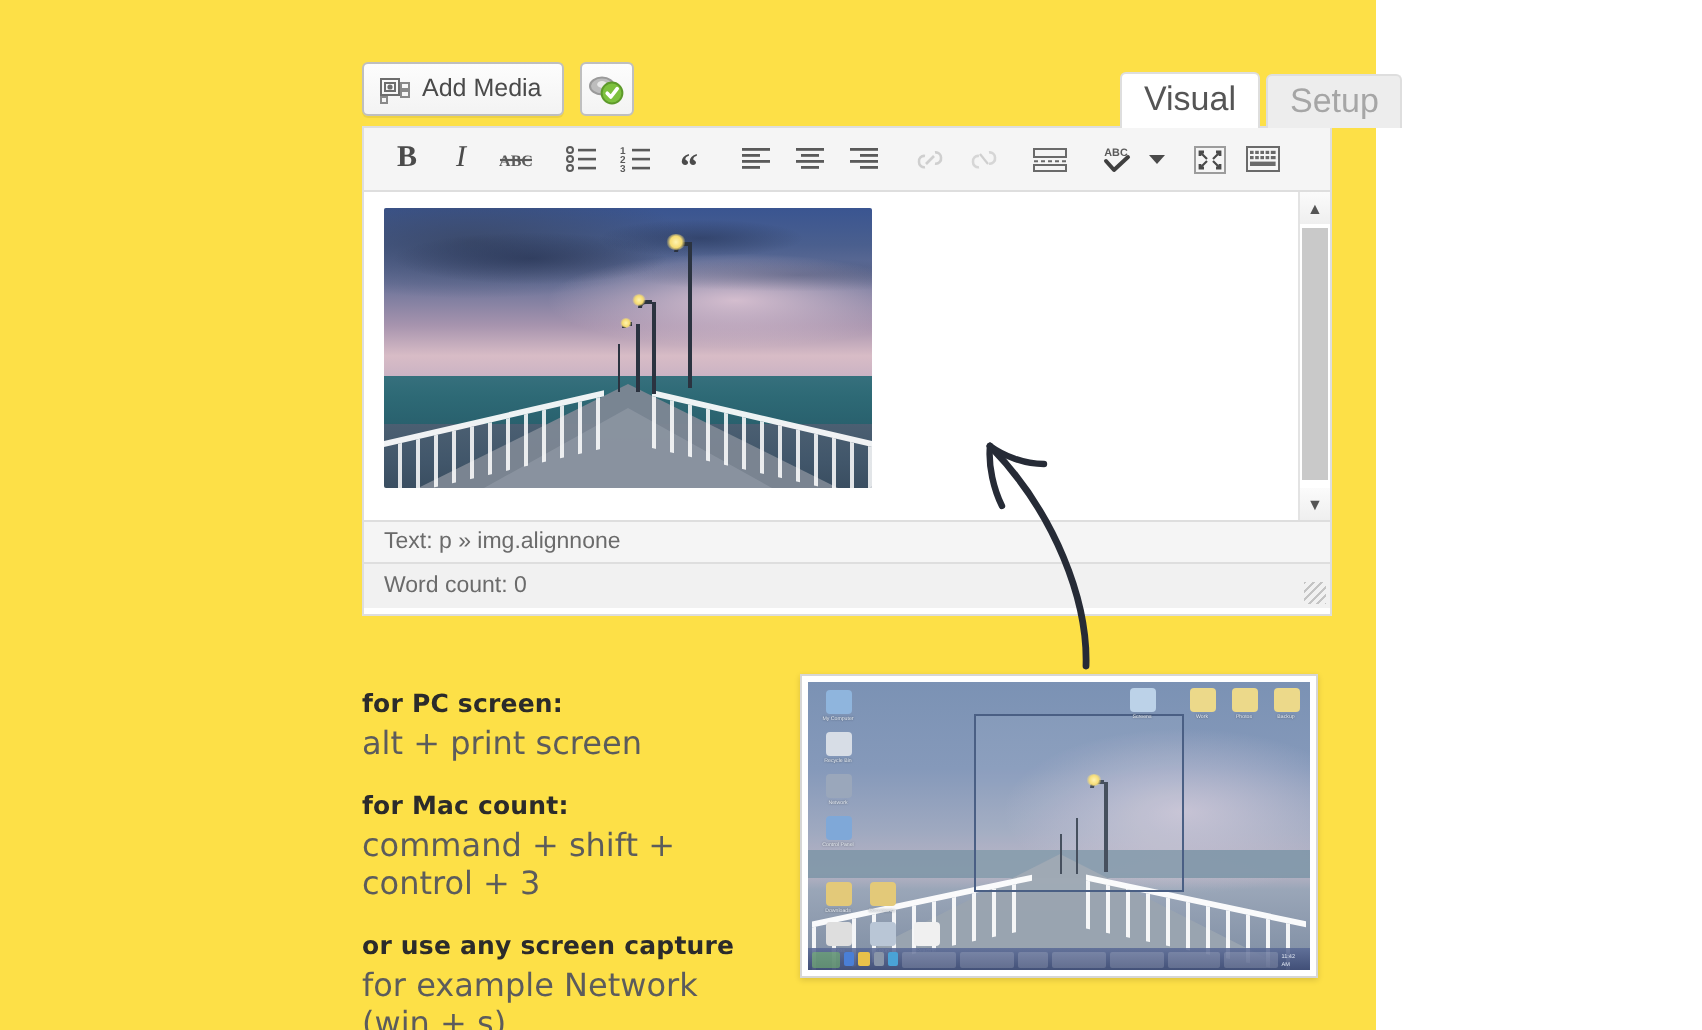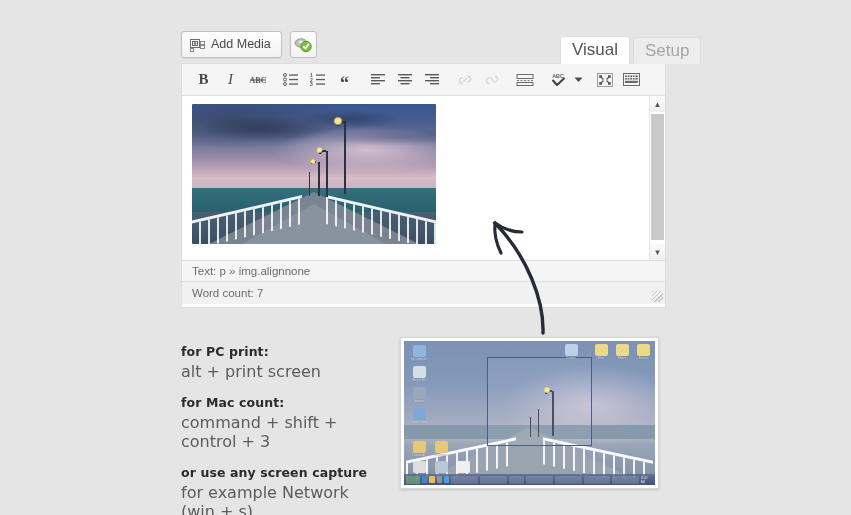--- a/index.html
+++ b/index.html
@@ -3,21 +3,21 @@
 <meta charset="utf-8">
 <style>
   * { box-sizing: border-box; }
   html, body {
     margin: 0; padding: 0;
     width: 851px; height: 515px;
     background: #ffffff;
     font-family: "Liberation Sans", sans-serif;
     overflow: hidden;
   }
-  #root { position: relative; width: 851px; height: 515px; background: #e5e5e5; }
+  #root { position: relative; width: 688px; height: 515px; background: #fde047; }
 
   
   .media-row { position: absolute; left: 181px; top: 31px; display: flex; align-items: center; gap: 8px; }
   .btn-addmedia {
     display: flex; align-items: center; gap: 6px;
     height: 27px; padding: 0 10px 0 8px;
     background: linear-gradient(#fdfdfd,#f3f3f3);
     border: 1px solid #bfbfbf; border-radius: 3px;
     color: #4a4a4a; font-size: 12.5px; line-height: 25px;
     box-shadow: 0 1px 0 rgba(0,0,0,.06);
@@ -390,36 +390,36 @@
           <div class="sb-thumb"></div>
         </div>
         <div class="sb-arrow" style="position:absolute;bottom:0;left:0;">▼</div>
       </div>
     </div>
 
     <div class="statusbar">
       <span>Text: p » img.alignnone</span>
     </div>
     <div class="wordbar">
-      <span>Word count: 7</span>
+      <span>Word count: 0</span>
       <div class="resize-grip"></div>
     </div>
   </div>
 
   <div class="arrow-wrap">
     <svg width="110" height="130" viewBox="0 0 110 130">
       <path d="M75 128 C 76 96, 60 52, 27 18" fill="none" stroke="#262b36" stroke-width="3.4" stroke-linecap="round"></path>
       <path d="M27 18 C 34 23, 44 27, 54 27" fill="none" stroke="#262b36" stroke-width="3.2" stroke-linecap="round"></path>
       <path d="M27 18 C 26 28, 29 40, 33 48" fill="none" stroke="#262b36" stroke-width="3.2" stroke-linecap="round"></path>
     </svg>
   </div>
 
   <div class="instructions">
     <div class="ins-block">
-      <div class="ins-h">for PC print:</div>
+      <div class="ins-h">for PC screen:</div>
       <div class="ins-p">alt + print screen</div>
     </div>
     <div class="ins-block">
       <div class="ins-h">for Mac count:</div>
       <div class="ins-p">command + shift + control + 3</div>
     </div>
     <div class="ins-block">
       <div class="ins-h">or use any screen capture</div>
       <div class="ins-p">for example Network (win + s)</div>
     </div>

